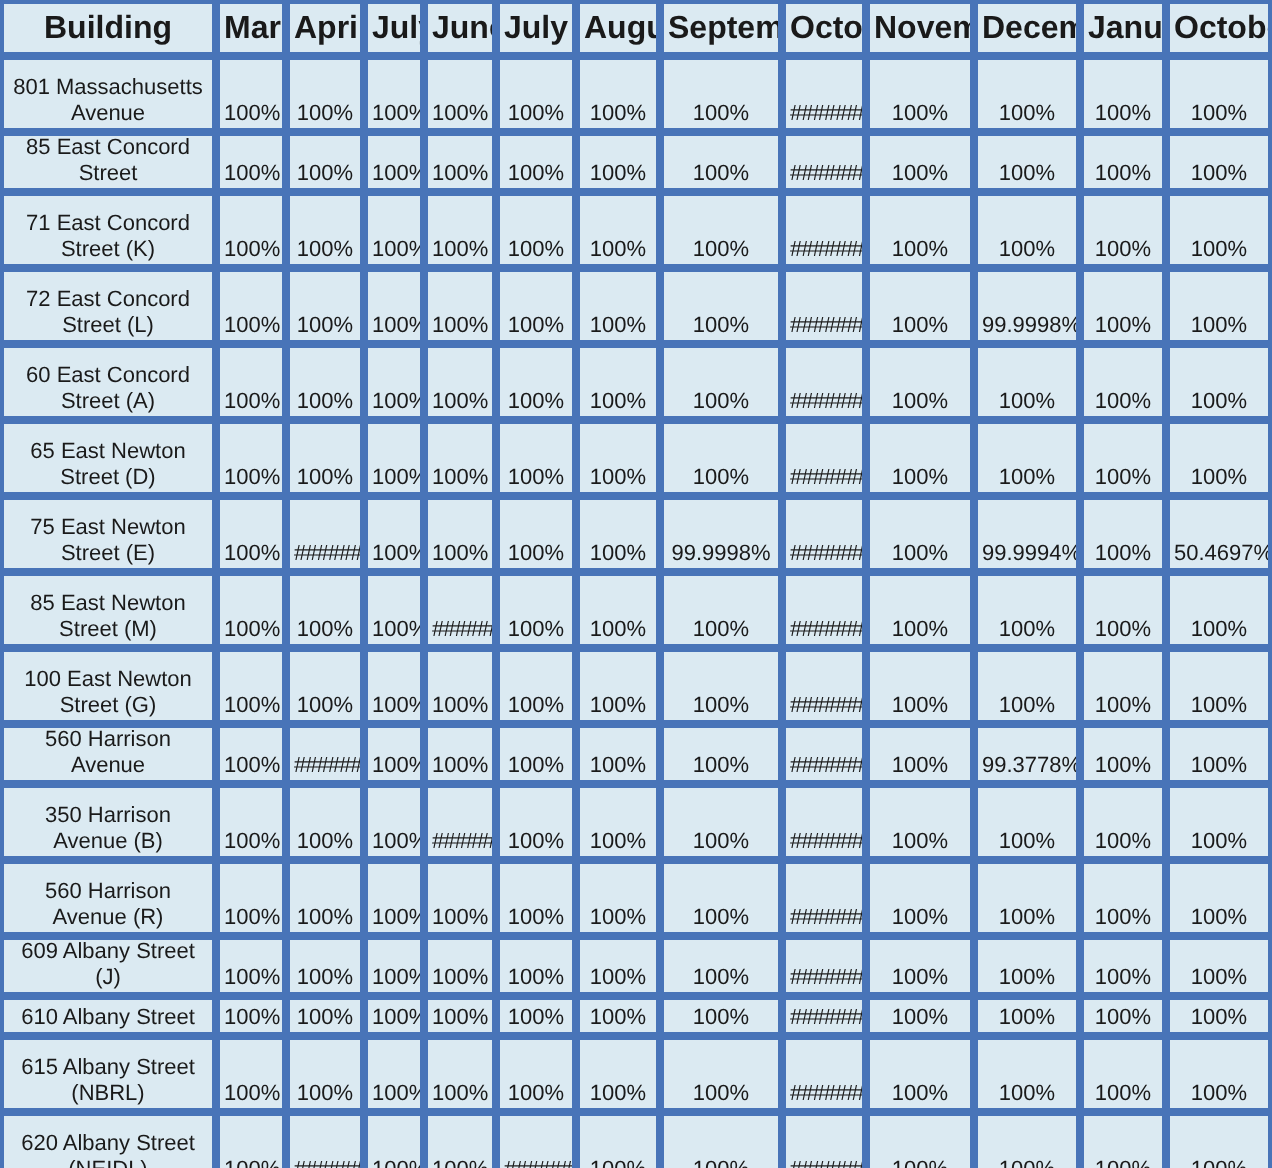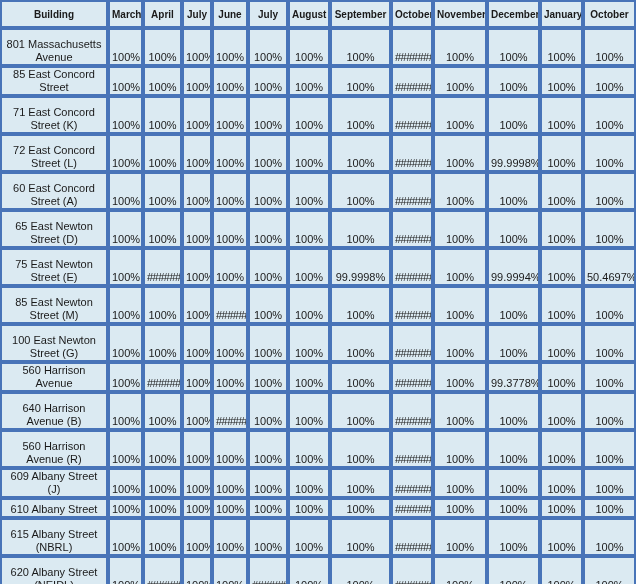--- a/index.html
+++ b/index.html
@@ -30,21 +30,21 @@
     text-align: center;
     vertical-align: bottom;
     line-height: 13px;
     overflow: hidden;
     box-sizing: border-box;
   }
   table.sheet th {
     vertical-align: middle;
     height: 28px;
     font-weight: bold;
-    font-size: 10px;
+    font-size: 16px;
   }
   td.bldg {
     vertical-align: middle;
     line-height: 14px;
   }
   tr.two td { height: 38px; }
   tr.one td { height: 20px; }
   td.val { font-size: 11px; }
   td.bad {
     background: #efb9b9;
@@ -240,21 +240,21 @@
         <td class="val">100%</td>
         <td class="val">100%</td>
         <td class="val">100%</td>
         <td class="val bad hash">########</td>
         <td class="val">100%</td>
         <td class="val bad">99.3778%</td>
         <td class="val">100%</td>
         <td class="val">100%</td>
       </tr>
       <tr class="two">
-        <td class="bldg">640 Harrison Avenue (B)</td>
+        <td class="bldg">350 Harrison Avenue (B)</td>
         <td class="val">100%</td>
         <td class="val">100%</td>
         <td class="val">100%</td>
         <td class="val bad hash">######</td>
         <td class="val">100%</td>
         <td class="val">100%</td>
         <td class="val">100%</td>
         <td class="val bad hash">########</td>
         <td class="val">100%</td>
         <td class="val">100%</td>

